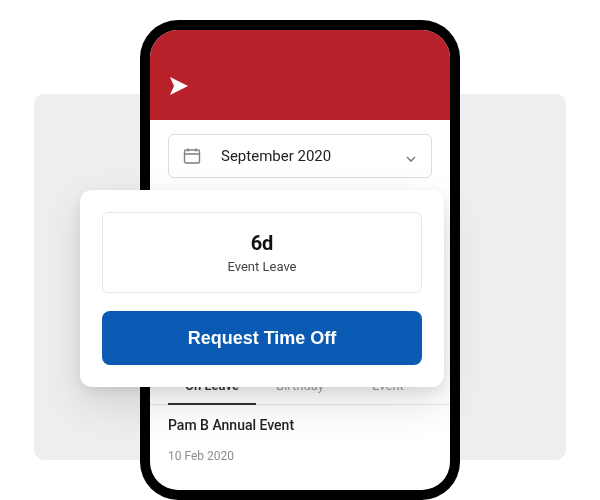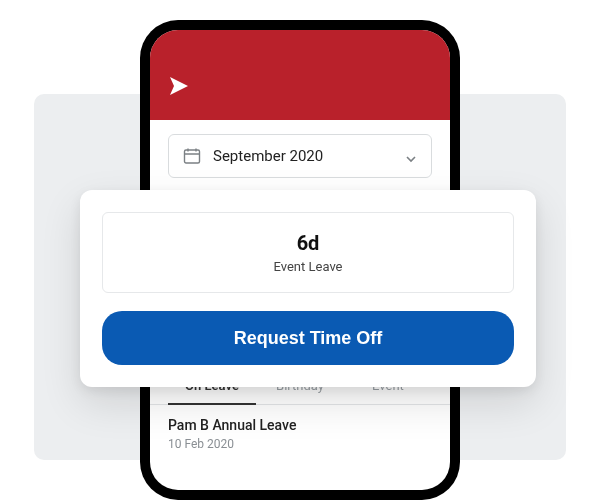--- a/index.html
+++ b/index.html
@@ -51,21 +51,21 @@
   .phone-content {
     padding: 14px 18px 0 18px;
   }
   .date-picker {
     border: 1px solid #d9dcde;
     border-radius: 6px;
     height: 44px;
     display: flex;
     align-items: center;
     padding: 0 14px;
-    gap: 12px;
+    gap: 20px;
     cursor: pointer;
   }
   .cal-icon { width: 18px; height: 18px; flex: 0 0 auto; }
   .date-label { font-size: 15px; color: #222; flex: 1; }
   .chev { width: 12px; height: 12px; flex: 0 0 auto; }
   .spacer-balance {
     height: 190px; 
   }
   .tabs {
     display: flex;
@@ -84,28 +84,28 @@
   .tab.active {
     color: #333;
     font-weight: 600;
     border-bottom: 2px solid #333;
     margin-bottom: -1px;
   }
   .list-item {
     padding: 12px 0 6px 0;
   }
   .item-title { font-size: 14px; color: #222; font-weight: 500; }
-  .item-date { font-size: 12px; color: #8a8f94; margin-top: 4px; }
+  .item-date { font-size: 12px; color: #8a8f94; margin-top: 16px; }
 
   
   .overlay-card {
     position: absolute;
     left: 80px;
     top: 190px;
-    width: 456px;
+    width: 364px;
     background: #fff;
     border-radius: 12px;
     box-shadow: 0 16px 40px rgba(0,0,0,0.12), 0 4px 12px rgba(0,0,0,0.08);
     padding: 22px;
   }
   .balances {
     border: 1px solid #e6e8ea;
     border-radius: 6px;
     display: flex;
     padding: 18px 0;
@@ -124,21 +124,21 @@
     font-size: 13px;
     color: #444;
     margin-top: 4px;
   }
   .request-btn {
     background: #0a5ab3;
     color: #fff;
     border: none;
     width: 100%;
     height: 54px;
-    border-radius: 20px;
+    border-radius: 8px;
     font-size: 18px;
     font-weight: 600;
     cursor: pointer;
   }
 </style>
 </head>
 <body>
 
 <div class="bg-panel"></div>
 
@@ -177,21 +177,21 @@
         </div>
         <div class="tab">
           <span>Birthday</span>
         </div>
         <div class="tab">
           <span>Event</span>
         </div>
       </div>
 
       <div class="list-item">
-        <div class="item-title">Pam B Annual Leave</div>
+        <div class="item-title">Pam B Annual Event</div>
         <div class="item-date">10 Feb 2020</div>
       </div>
     </div>
   </div>
 </div>
 
 <div class="overlay-card">
   <div class="balances">
     <div class="balance">
       <div class="balance-value">6d</div>

